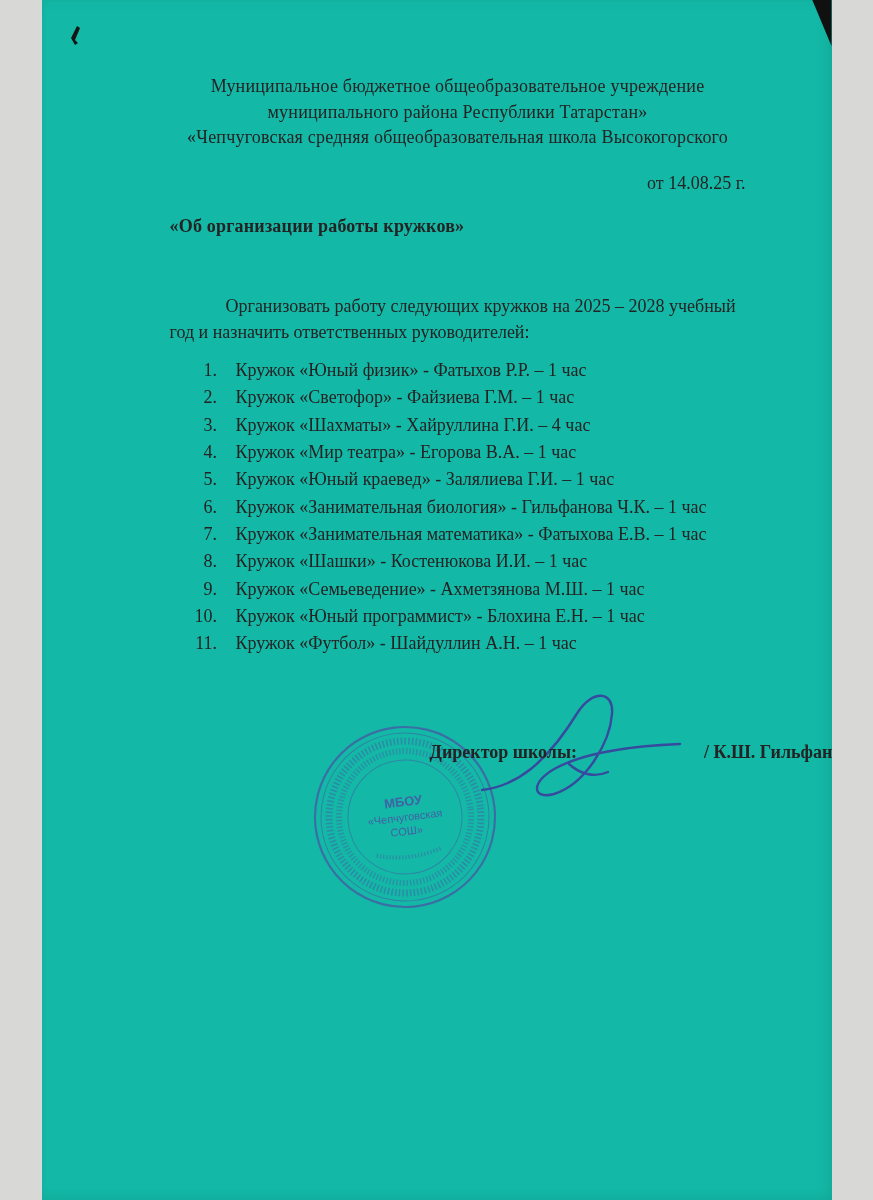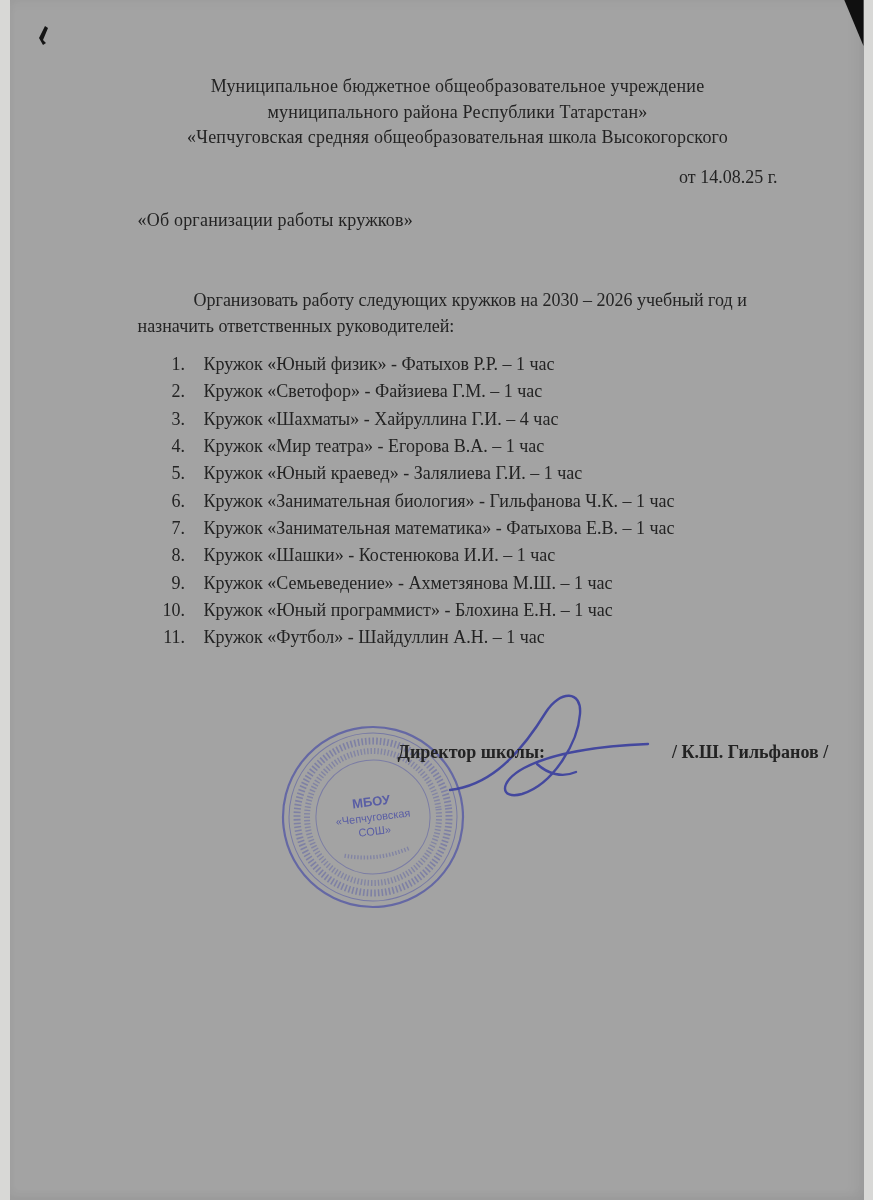--- a/index.html
+++ b/index.html
@@ -2,24 +2,24 @@
 <html><head>
 <meta charset="utf-8">
 <style>
   html, body {
     margin: 0;
     padding: 0;
     background: #d8d8d6;
   }
   .page {
     position: relative;
-    width: 854px;
+    width: 790px;
     height: 1200px;
     margin: 0 auto;
-    background: #a3a3a3;
+    background: #14b8a6;
     overflow: hidden;
     font-family: "Liberation Serif", "DejaVu Serif", serif;
     color: #232323;
     box-shadow: inset -6px 0 14px rgba(0,0,0,0.05), inset 0 -4px 10px rgba(0,0,0,0.03);
   }
   .content {
     position: absolute;
     top: 0; left: 0; right: 0;
     padding: 74px 86px 0 128px;
   }
@@ -30,24 +30,24 @@
     letter-spacing: 0.2px;
   }
   .order-title {
     text-align: center;
     font-size: 18px;
     margin-top: 66px;
   }
   .order-date {
     text-align: right;
     font-size: 18px;
-    margin-top: 16px;
+    margin-top: 22px;
   }
   .subject {
-    font-weight: normal;
+    font-weight: bold;
     font-size: 18px;
     margin-top: 22px;
     letter-spacing: 0.2px;
   }
   .body-paragraph {
     font-size: 18px;
     line-height: 1.45;
     margin-top: 56px;
     text-indent: 56px;
   }
@@ -128,21 +128,21 @@
       <div>Муниципальное бюджетное общеобразовательное учреждение</div>
       <div>муниципального района Республики Татарстан»</div>
       <div>«Чепчуговская средняя общеобразовательная школа Высокогорского</div>
     </div>
 
 
     <div class="order-date">от 14.08.25 г.</div>
 
     <div class="subject">«Об организации работы кружков»</div>
 
-    <div class="body-paragraph">Организовать работу следующих кружков на 2030  – 2026  учебный год и назначить ответственных руководителей:</div>
+    <div class="body-paragraph">Организовать работу следующих кружков на 2025  – 2028  учебный год и назначить ответственных руководителей:</div>
 
     <ol class="club-list">
       <li><span>Кружок «Юный физик» - Фатыхов Р.Р. – 1 час</span></li>
       <li><span>Кружок «Светофор» - Файзиева Г.М. – 1 час</span></li>
       <li><span>Кружок «Шахматы» - Хайруллина Г.И. – 4 час</span></li>
       <li><span>Кружок «Мир театра» - Егорова В.А. – 1 час</span></li>
       <li><span>Кружок «Юный краевед» - Залялиева Г.И. – 1 час</span></li>
       <li><span>Кружок «Занимательная биология» -  Гильфанова Ч.К. – 1 час</span></li>
       <li><span>Кружок «Занимательная математика» - Фатыхова Е.В. – 1 час</span></li>
       <li><span>Кружок «Шашки» - Костенюкова И.И. – 1 час</span></li>

